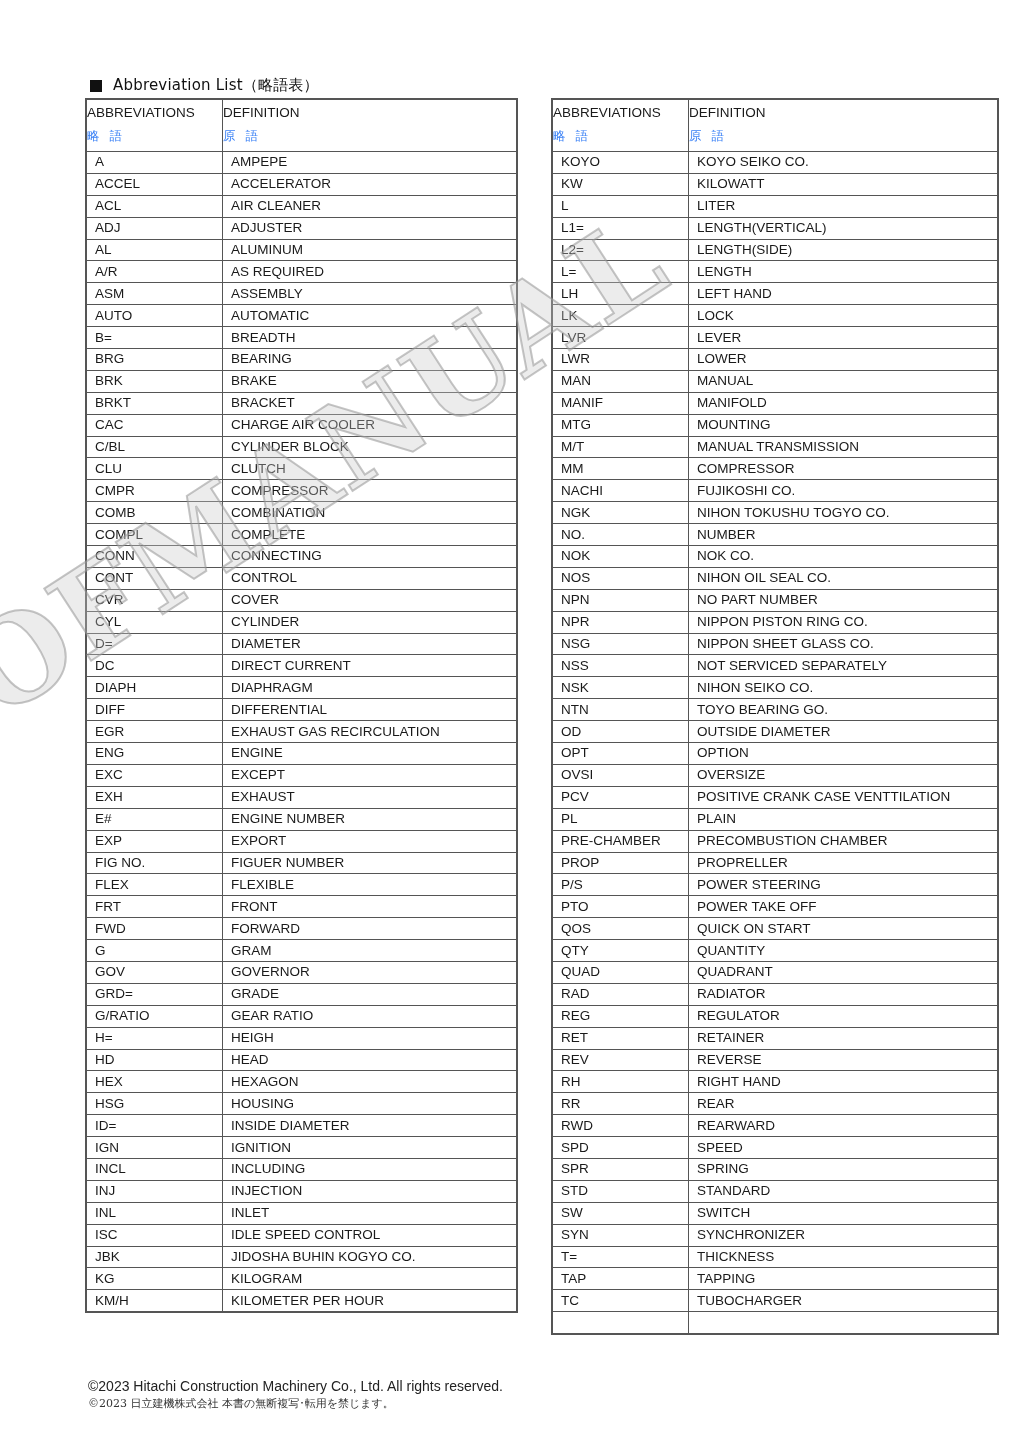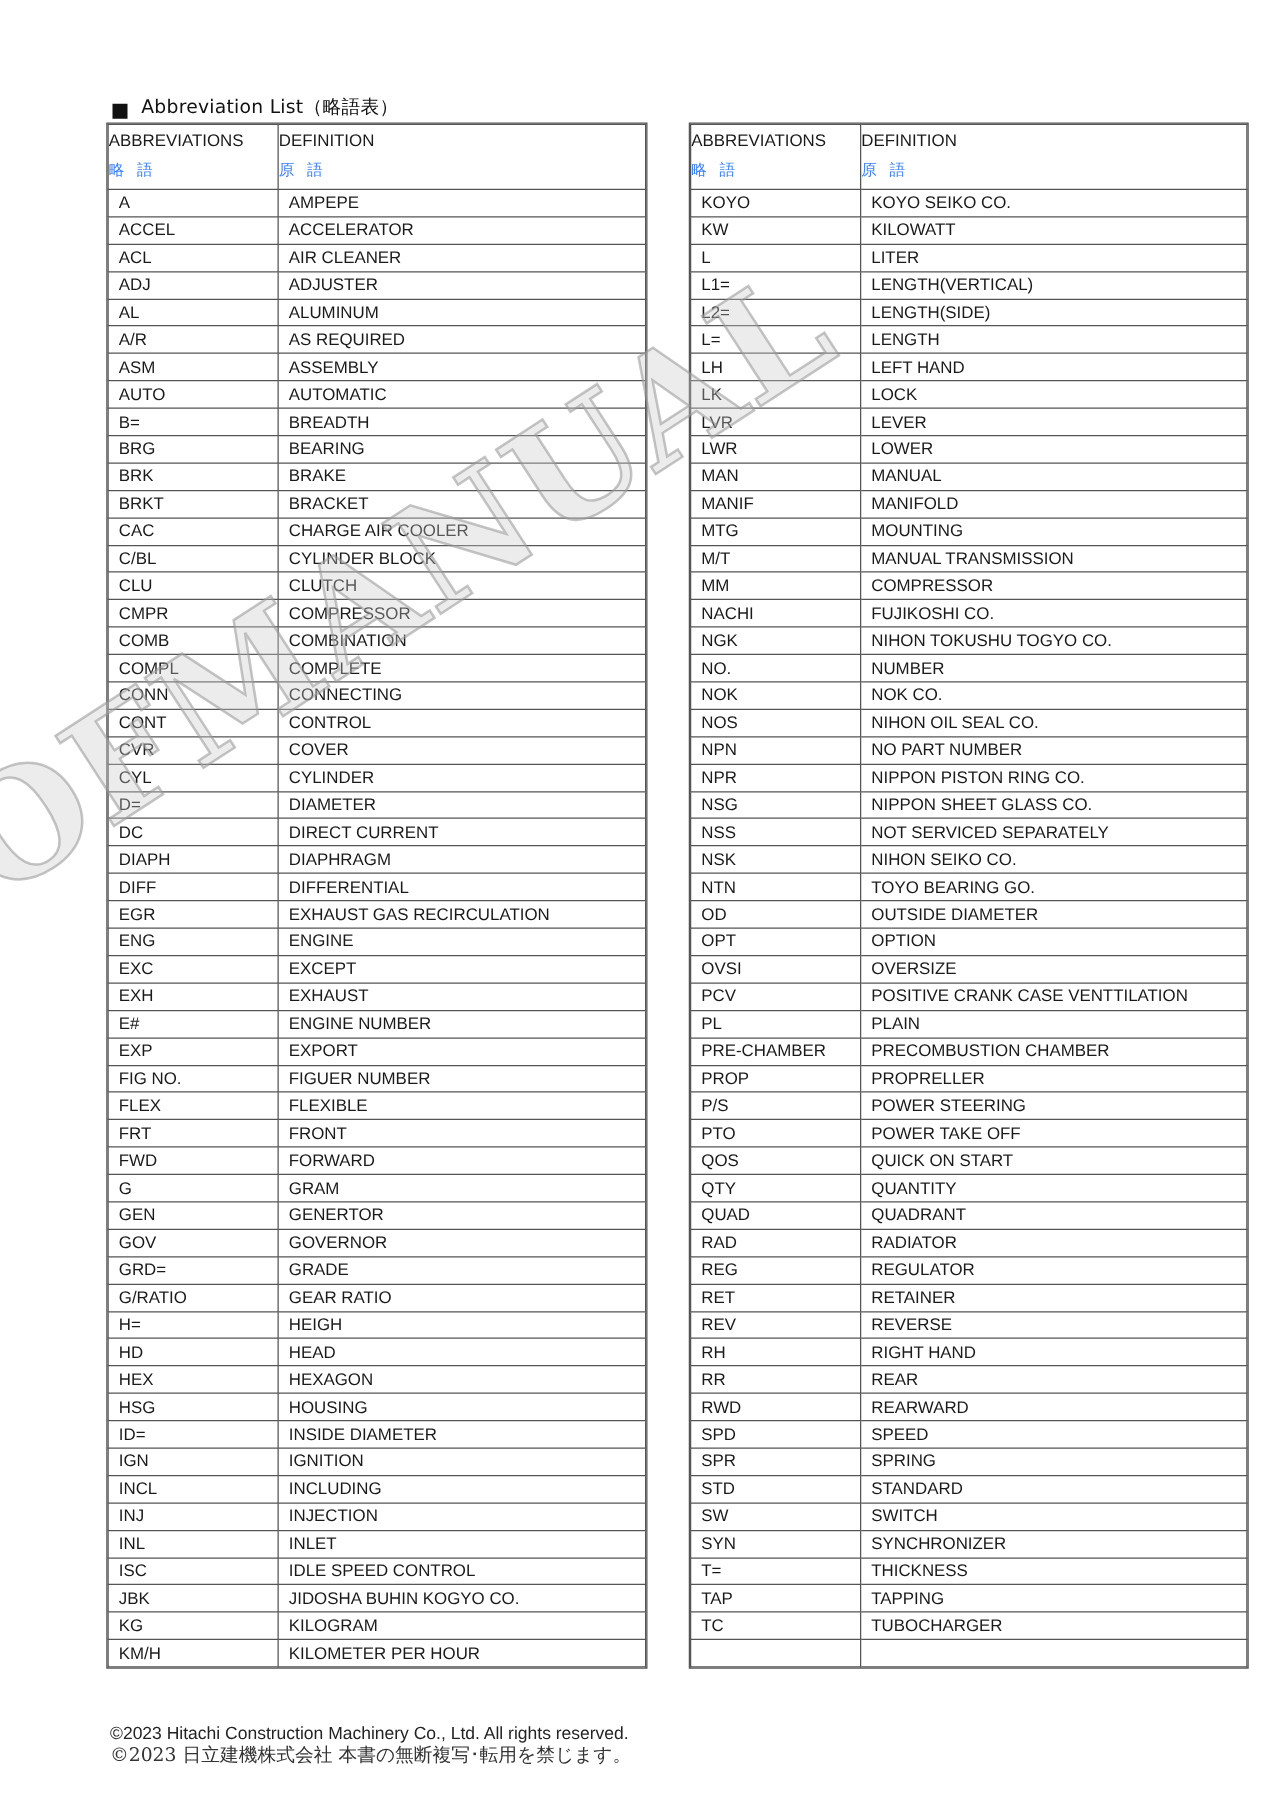--- a/index.html
+++ b/index.html
@@ -2,21 +2,21 @@
 <html><head>
 <meta charset="utf-8">
 <style>
   html, body { margin: 0; padding: 0; background: #ffffff; }
   body {
     width: 1024px; height: 1448px; position: relative; overflow: hidden;
     font-family: "Liberation Sans", "DejaVu Sans", sans-serif; color: #1a1a1a;
   }
   .page-title {
     position: absolute; left: 90px; top: 76px; font-size: 15px; letter-spacing: 0.2px;
-    display: flex; align-items: flex-end; color: #111;
+    display: flex; align-items: center; color: #111;
     font-family: "DejaVu Sans", sans-serif;
   }
   .page-title .square {
     display: inline-block; width: 12px; height: 12px; background: #111; margin-right: 11px;
   }
   .abbr-table {
     position: absolute; top: 99px; border-collapse: collapse; table-layout: fixed;
     font-size: 13.5px; background: transparent;
   }
   .abbr-table td, .abbr-table th {
@@ -34,21 +34,21 @@
   .left-table { left: 86px; width: 430px; }
   .left-table col.c1 { width: 136px; }
   .left-table col.c2 { width: 294px; }
   .right-table { left: 552px; width: 445px; }
   .right-table col.c1 { width: 136px; }
   .right-table col.c2 { width: 309px; }
   .abbr-table { outline: 1px solid #555; }
   .footer {
     position: absolute; left: 88px; top: 1377px; font-size: 14px; color: #222; line-height: 18px;
   }
-  .footer .jp-line { font-family: "DejaVu Serif", serif; font-size: 15px; color: #333; }
+  .footer .jp-line { font-family: "DejaVu Serif", serif; font-size: 11px; color: #333; }
   .watermark {
     position: absolute; left: -60px; top: 640px; font-family: "DejaVu Serif", serif;
     font-weight: bold; font-size: 118px; letter-spacing: 2px; color: rgba(255,255,255,0);
     -webkit-text-stroke: 2px rgba(150,150,150,0.55);
     transform: rotate(-33deg); transform-origin: left center; white-space: nowrap;
     pointer-events: none; z-index: 5;
     text-shadow: 0 0 0 rgba(200,200,200,0.35);
   }
 </style>
 </head>
@@ -219,24 +219,20 @@
       </tr>
       <tr>
         <td>FWD</td>
         <td>FORWARD</td>
       </tr>
       <tr>
         <td>G</td>
         <td>GRAM</td>
       </tr>
       <tr>
-        <td>GEN</td>
-        <td>GENERTOR</td>
-      </tr>
-      <tr>
         <td>GOV</td>
         <td>GOVERNOR</td>
       </tr>
       <tr>
         <td>GRD=</td>
         <td>GRADE</td>
       </tr>
       <tr>
         <td>G/RATIO</td>
         <td>GEAR RATIO</td>

